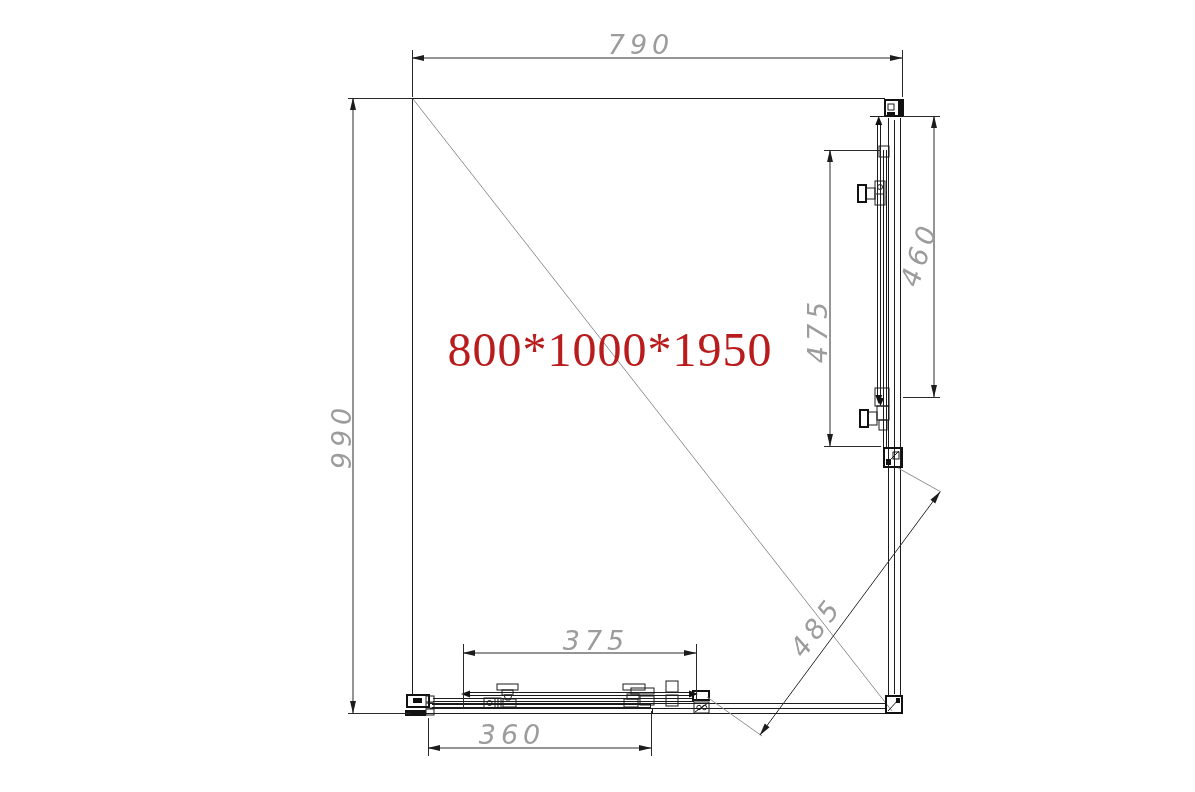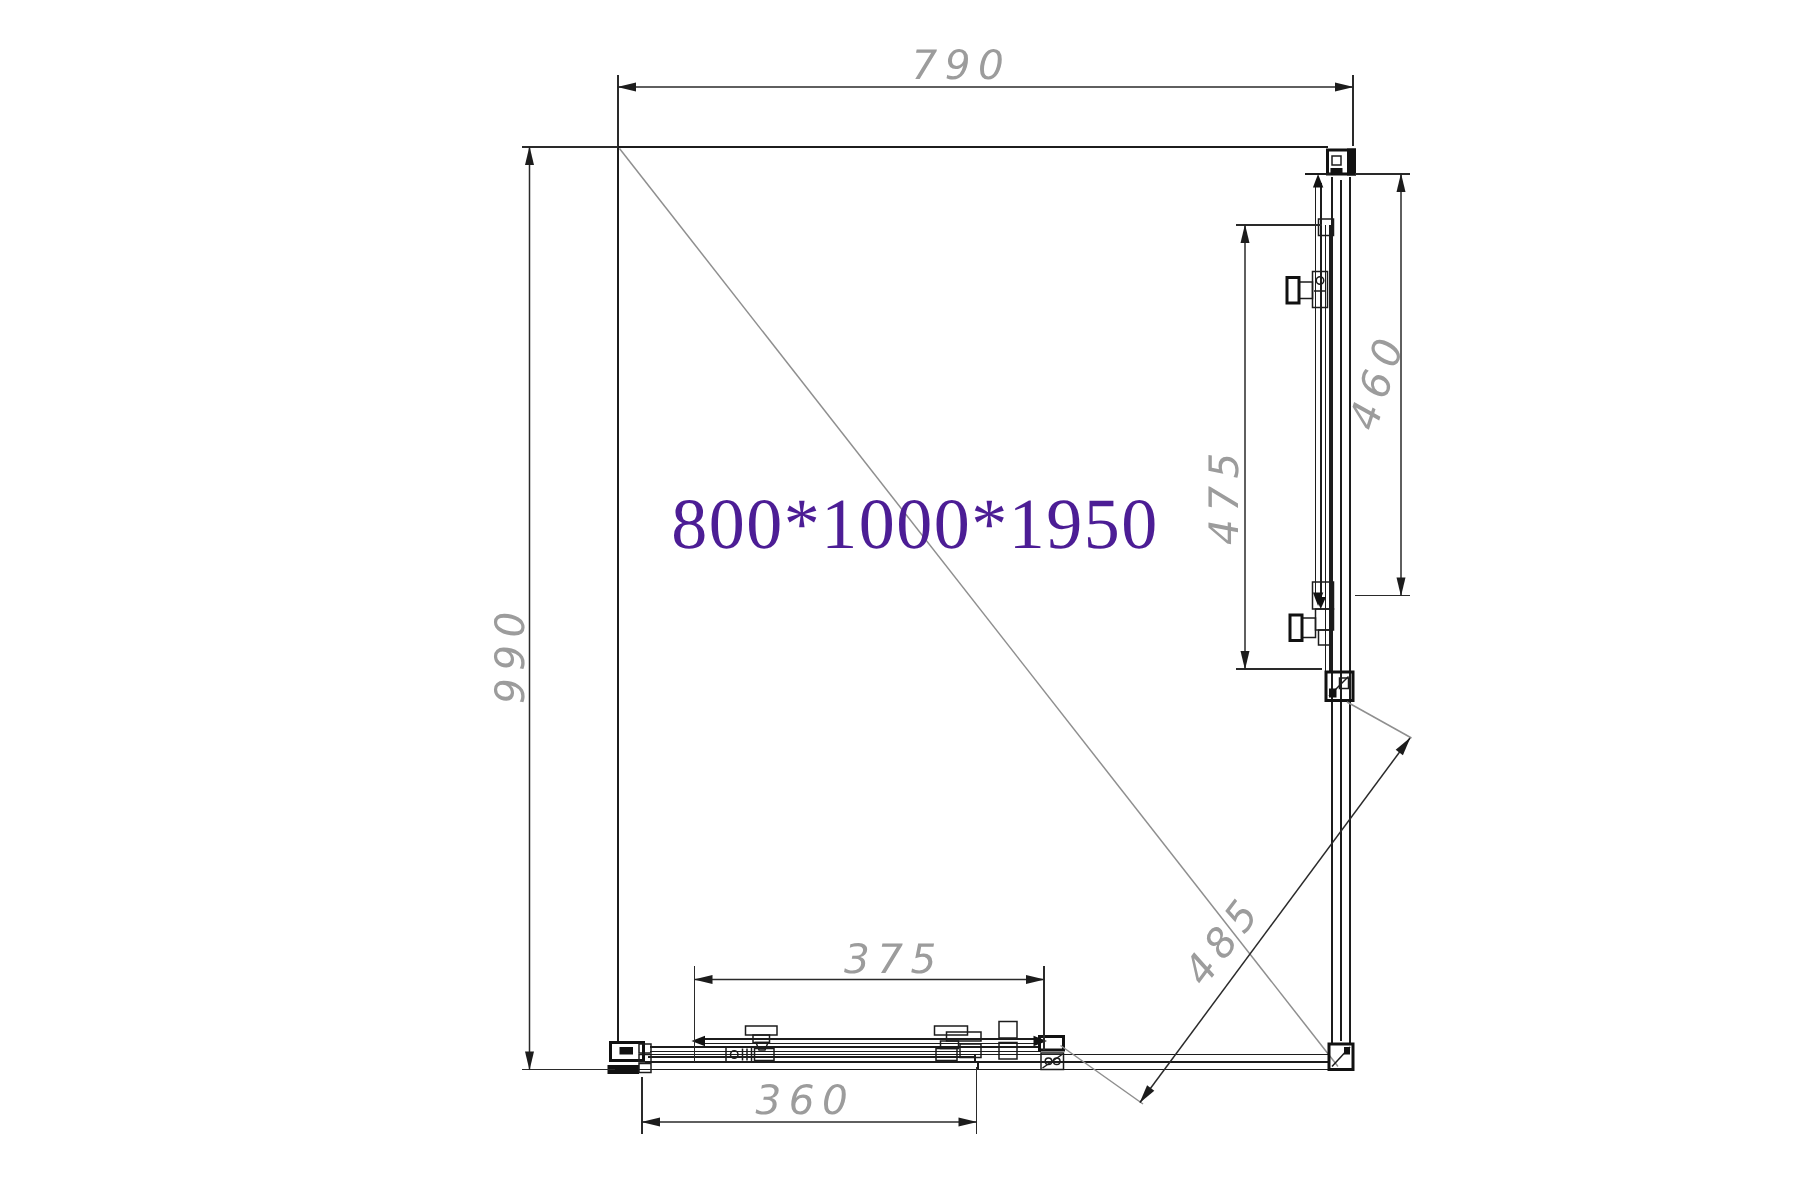--- a/index.html
+++ b/index.html
@@ -7,21 +7,21 @@
           font-family:"DejaVu Sans",sans-serif;}
   svg{position:absolute;left:0;top:0;}
   .thin  {stroke:#1c1c1c;stroke-width:1;fill:none;}
   .crisp {shape-rendering:crispEdges;}
   .thick {stroke:#111111;stroke-width:2;fill:none;}
   .fillb {fill:#111111;stroke:none;}
   .dimln {stroke:#2a2a2a;stroke-width:1;fill:none;}
   .gray  {stroke:#8f8f8f;stroke-width:1;fill:none;}
   .dim-label{position:absolute;font:italic 27px/1 "DejaVu Sans",sans-serif;color:#9c9c9c;
              letter-spacing:5px;white-space:nowrap;transform:translate(-50%,-50%) rotate(var(--r,0deg));}
-  .size-label{position:absolute;font:400 48px/1 "Liberation Serif",serif;color:#4c1d95;
+  .size-label{position:absolute;font:400 48px/1 "Liberation Serif",serif;color:#b91c1c;
               letter-spacing:1px;white-space:nowrap;transform:translate(-50%,-50%);}
 </style>
 </head>
 <body>
 
 <div class="canvas">
 
   <svg width="1195" height="792" viewBox="0 0 1195 792">
     <defs>
       <marker id="arrE" orient="auto" refX="13" refY="4" markerWidth="14" markerHeight="8" markerUnits="userSpaceOnUse">
@@ -213,21 +213,21 @@
       <line x1="940" y1="492" x2="760" y2="735" class="dimln" marker-start="url(#arrS)" marker-end="url(#arrE)"></line>
     </g>
   </svg>
 
   <div class="dim-label" style="left:641px;top:44px;">790</div>
 
   <div class="dim-label" style="left:341px;top:436px;--r:-90deg;">990</div>
 
   <div class="dim-label" style="left:596px;top:640px;">375</div>
 
-  <div class="dim-label" style="left:537px;top:734px;text-align:right;">360</div>
+  <div class="dim-label" style="left:512px;top:734px;text-align:right;">360</div>
 
   <div class="dim-label" style="left:817px;top:330px;--r:-90deg;">475</div>
 
   <div class="dim-label" style="left:919px;top:254px;--r:-72deg;">460</div>
 
   <div class="dim-label" style="left:816px;top:627px;--r:-53deg;">485</div>
 
   <div class="size-label" style="left:610px;top:350px;">800*1000*1950</div>
 
 </div>

